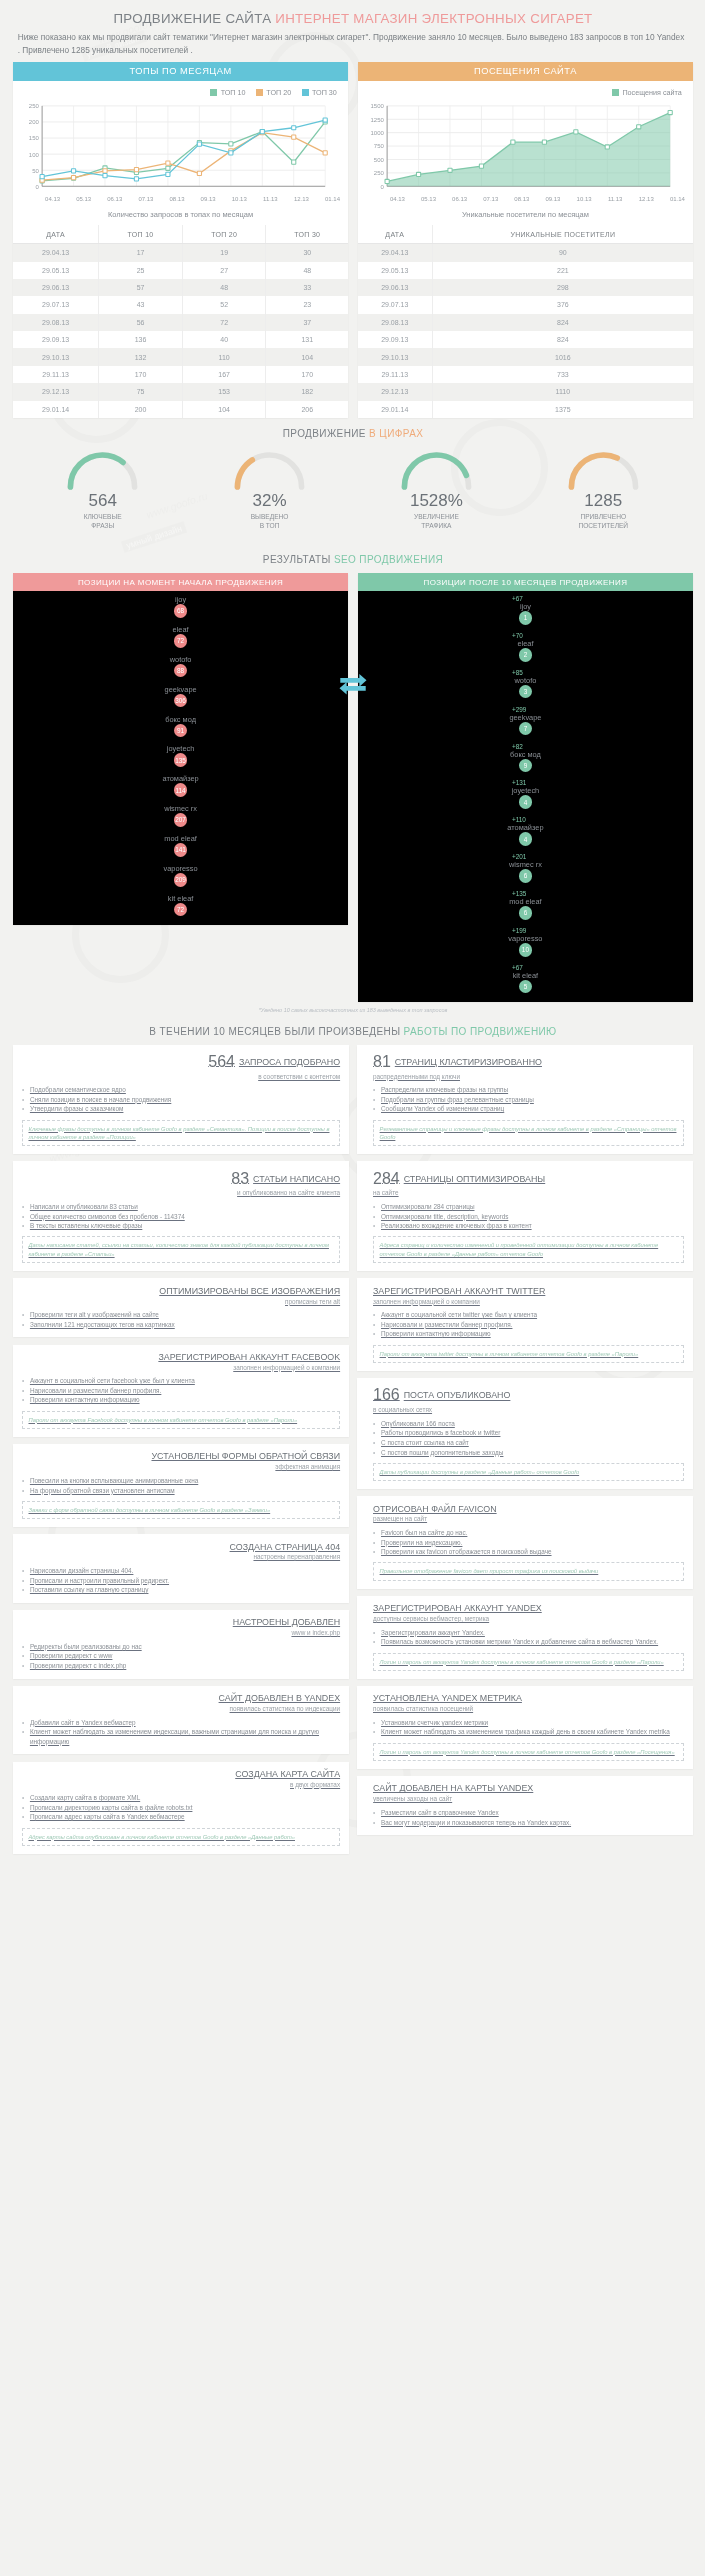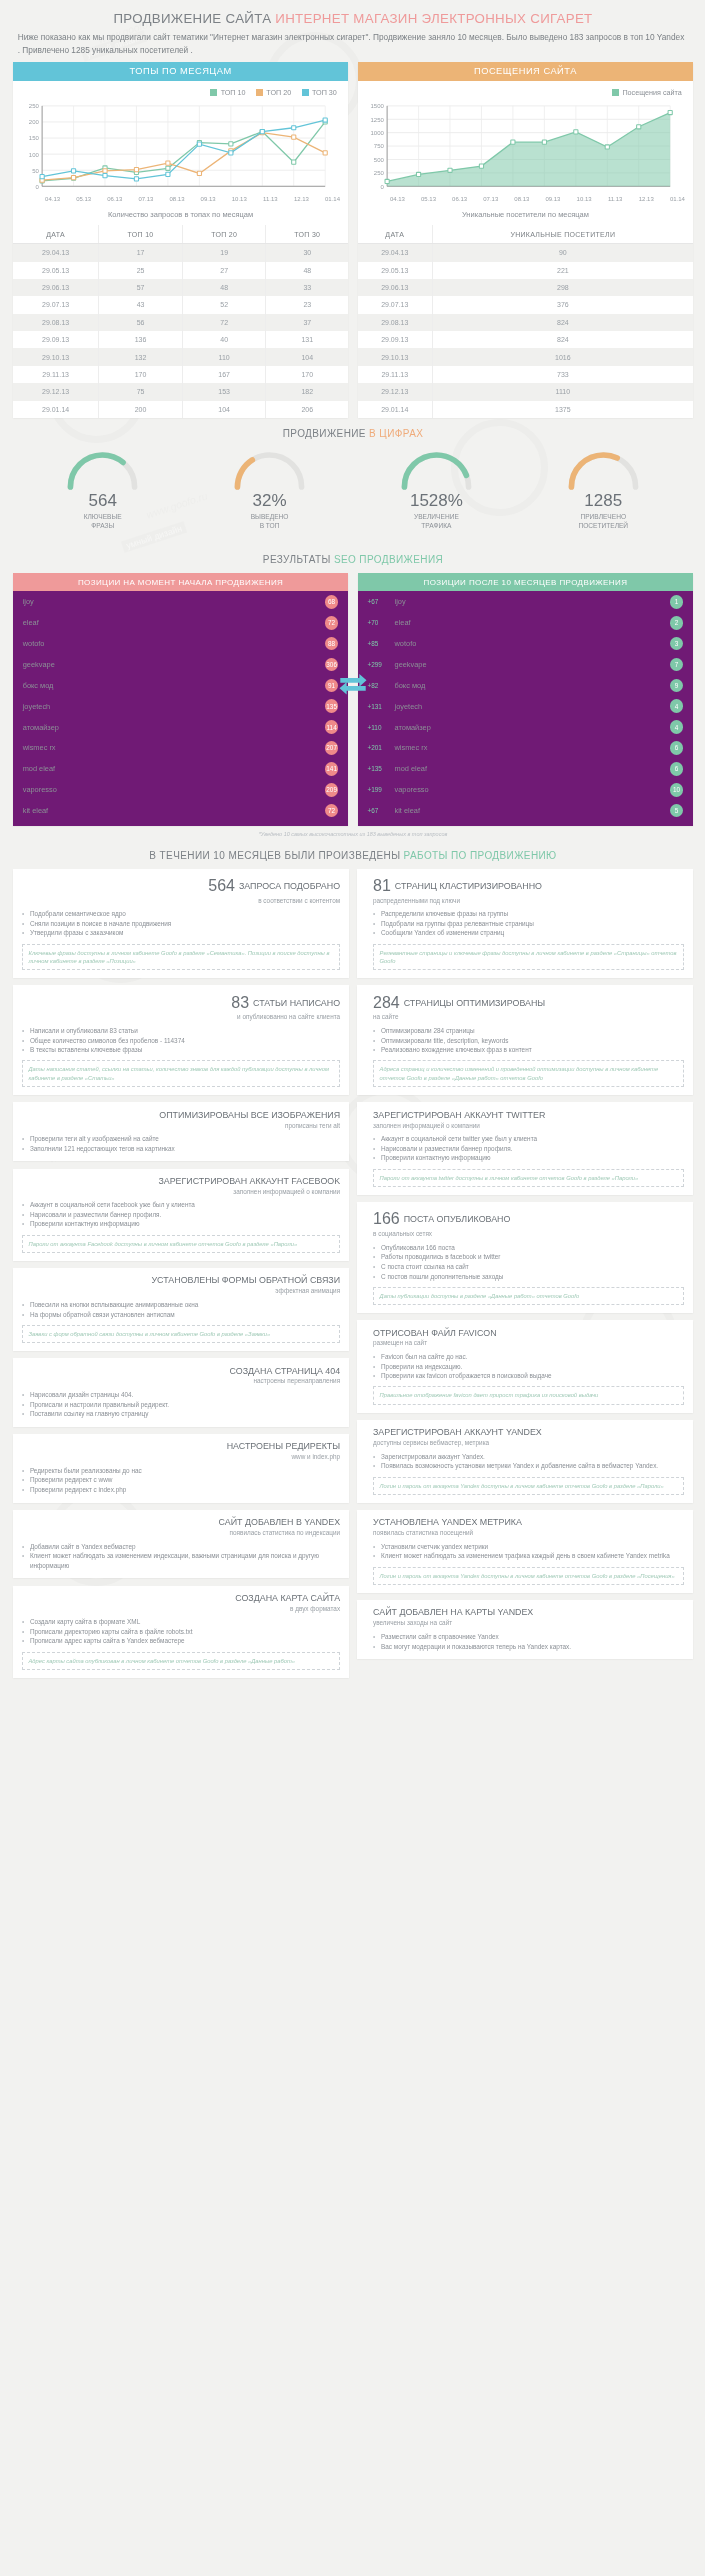--- a/index.html
+++ b/index.html
@@ -76,37 +76,37 @@
 
   
   .figures { display:flex; justify-content:space-around; padding:3.2px 19.3px 13px; }
   .fig { text-align:center; width:145px; }
   .fig .arc { position:relative; width:77px; height:42px; margin:0 auto 1.6px; }
   .fig .num { font-size:17px; color:#6b7177; margin-top:-2.4px; }
   .fig .lbl { font-size:6.6px; color:#8b9096; line-height:1.35; text-transform:uppercase; margin-top:2.4px;}
 
   
   .pos-wrap { display:flex; gap:9.7px; padding:0 13px; align-items:flex-start; position:relative;}
-  .pos-card { background:#701a75; flex:1; box-shadow:0 0.8px 1.6px rgba(0,0,0,.07); padding-bottom:4.8px;}
+  .pos-card { background:#000000; flex:1; box-shadow:0 0.8px 1.6px rgba(0,0,0,.07); padding-bottom:4.8px;}
   .pos-head { color:#fff; text-align:center; font-size:8px; letter-spacing:0.4px; padding:4.8px 0; text-transform:uppercase;}
   .ph-red { background:#ef9a9a; }
   .ph-green { background:#7fc8a9; }
-  .prow { display:flex; align-items:center; padding:3.6px 9.7px; font-size:7.4px; color:#8b9096; }
+  .prow { display:flex; align-items:center; padding:3.6px 9.7px; font-size:7.4px; color:#8b9096;flex-direction:column; }
   .prow .kw { flex:1; }
   .badge { width:13.7px; height:13.7px; border-radius:50%; color:#fff; font-size:6.4px;
            display:flex; align-items:center; justify-content:center; }
   .b-red { background:#ef8a8a; }
   .b-green { background:#7fc8a9; }
   .delta { font-size:6.4px; color:#7fc8a9; width:27px; }
   .swap { position:absolute; left:50%; top:97px; transform:translateX(-50%); z-index:5;}
   .footnote { text-align:center; font-size:5.5px; color:#b9bec3; font-style:italic; padding:4.8px 0 3.2px;}
 
   
   .works { display:flex; gap:8px; padding:0 13px 11.3px; align-items:flex-start;}
-  .col { flex:1; display:flex; flex-direction:column; gap:7.2px; }
+  .col { flex:1; display:flex; flex-direction:column; gap:7.2px;text-decoration:underline; }
   .wcard { background:#fff; box-shadow:0 0.8px 1.6px rgba(0,0,0,.07); padding:7.2px 8.9px 8px; }
   .wtitle { font-size:8.9px; color:#6b7177; line-height:1.25; }
   .wtitle .big { font-size:16px; color:#6b7177; margin-right:4px; vertical-align:-1.6px;}
   .wsub { font-size:6.4px; color:#9aa0a6; margin-top:0.8px; }
   .wcard.right { text-align:left;padding-left:16px; }
   .wcard.ralign { text-align:right; }
   .wlist { list-style:none; margin:5.6px 0 0; padding:0; }
   .wlist li { font-size:6.4px; color:#8b9096; line-height:1.5; padding-left:8px; position:relative; text-align:left;}
   .wlist li:before { content:"•"; position:absolute; left:0; color:#b9bec3; }
   .note { border:0.8px dashed #cfd4d8; padding:4px 5.6px; margin-top:5.6px;
@@ -667,21 +667,21 @@
     <div class="wtitle"><span>СОЗДАНА СТРАНИЦА 404</span></div>
     <div class="wsub">настроены перенаправления</div>
     <ul class="wlist">
               <li>Нарисовали дизайн страницы 404.</li>
               <li>Прописали и настроили правильный редирект.</li>
               <li>Поставили ссылку на главную страницу</li>
             </ul>
 
   </div>
           <div class="wcard ralign">
-    <div class="wtitle"><span>НАСТРОЕНЫ РЕДИРЕКТЫ</span></div>
+    <div class="wtitle"><span>НАСТРОЕНЫ ДОБАВЛЕН</span></div>
     <div class="wsub">www и index.php</div>
     <ul class="wlist">
               <li>Редиректы были реализованы до нас</li>
               <li>Проверили редирект с www</li>
               <li>Проверили редирект с index.php</li>
             </ul>
 
   </div>
           <div class="wcard ralign">
     <div class="wtitle"><span>САЙТ ДОБАВЛЕН В YANDEX</span></div>

